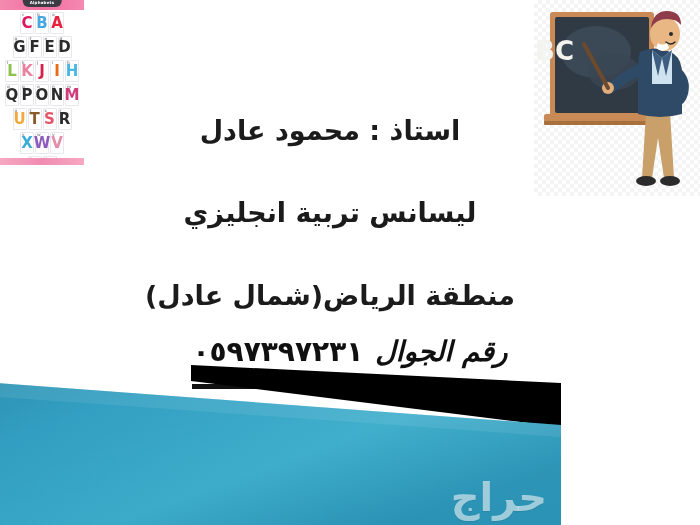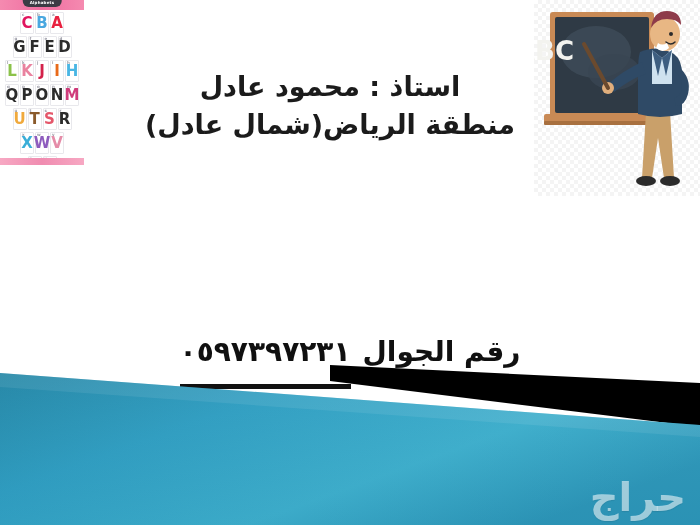--- a/index.html
+++ b/index.html
@@ -116,53 +116,54 @@
     text-align: center;
     direction: rtl;
   }
   .headline-line {
     font-family: "DejaVu Sans", "Liberation Sans", sans-serif;
     font-size: 27px;
     font-weight: bold;
     color: #1b1b1b;
     line-height: 1.42;
     white-space: nowrap;
+    margin-top: 44px;
   }
 
   
   .phone-block {
     position: absolute;
     left: 120px;
     top: 334px;
     width: 460px;
     text-align: center;
     direction: rtl;
   }
   .phone-inner {
     display: inline-block;
     font-family: "DejaVu Sans", "Liberation Sans", sans-serif;
     font-size: 28px;
     font-weight: bold;
     color: #101010;
     white-space: nowrap;
     line-height: 1.25;
   }
-  .phone-label { margin-left: 12px; }
+  .phone-label { margin-left: 12px; font-style: italic; }
   .phone-number {
     border-bottom: 5px solid #111111;
     padding-bottom: 16px;
     letter-spacing: 1px;
   }
 
   
   .bottom-banner {
     position: absolute;
     left: 0;
     bottom: 0;
-    width: 700px;
+    width: 561px;
     height: 160px;
     overflow: hidden;
   }
   .bottom-banner svg { display: block; }
   .watermark {
     position: absolute;
     right: 14px;
     bottom: 8px;
     font-family: "DejaVu Sans", "Liberation Sans", sans-serif;
     font-size: 40px;
@@ -342,20 +343,21 @@
       <path d="M117 28 q2 -17 16 -17 q14 0 14 14 q-4 -6 -14 -6 q-11 0 -16 9 Z" fill="#8e3b4a"></path>
       <circle cx="137" cy="34" r="2" fill="#2b2b2b"></circle>
       <path d="M132 42 q5 4 9 0" stroke="#2b2b2b" stroke-width="1.5" fill="none" stroke-linecap="round"></path>
 
       <path d="M122 48 q7 6 13 0 l-2 -5 q-5 3 -9 0 Z" fill="#ffffff"></path>
     </svg>
   </div>
 
   <div class="headline-block">
     <div class="headline-line">استاذ : محمود عادل</div>
+    <div class="headline-line">ليسانس تربية انجليزي</div>
     <div class="headline-line">منطقة الرياض(شمال عادل)</div>
   </div>
 
   <div class="phone-block">
     <span class="phone-inner">
       <span class="phone-label">رقم الجوال</span><span class="phone-number">٠٥٩٧٣٩٧٢٣١</span>
     </span>
   </div>
 
   <div class="bottom-banner">

